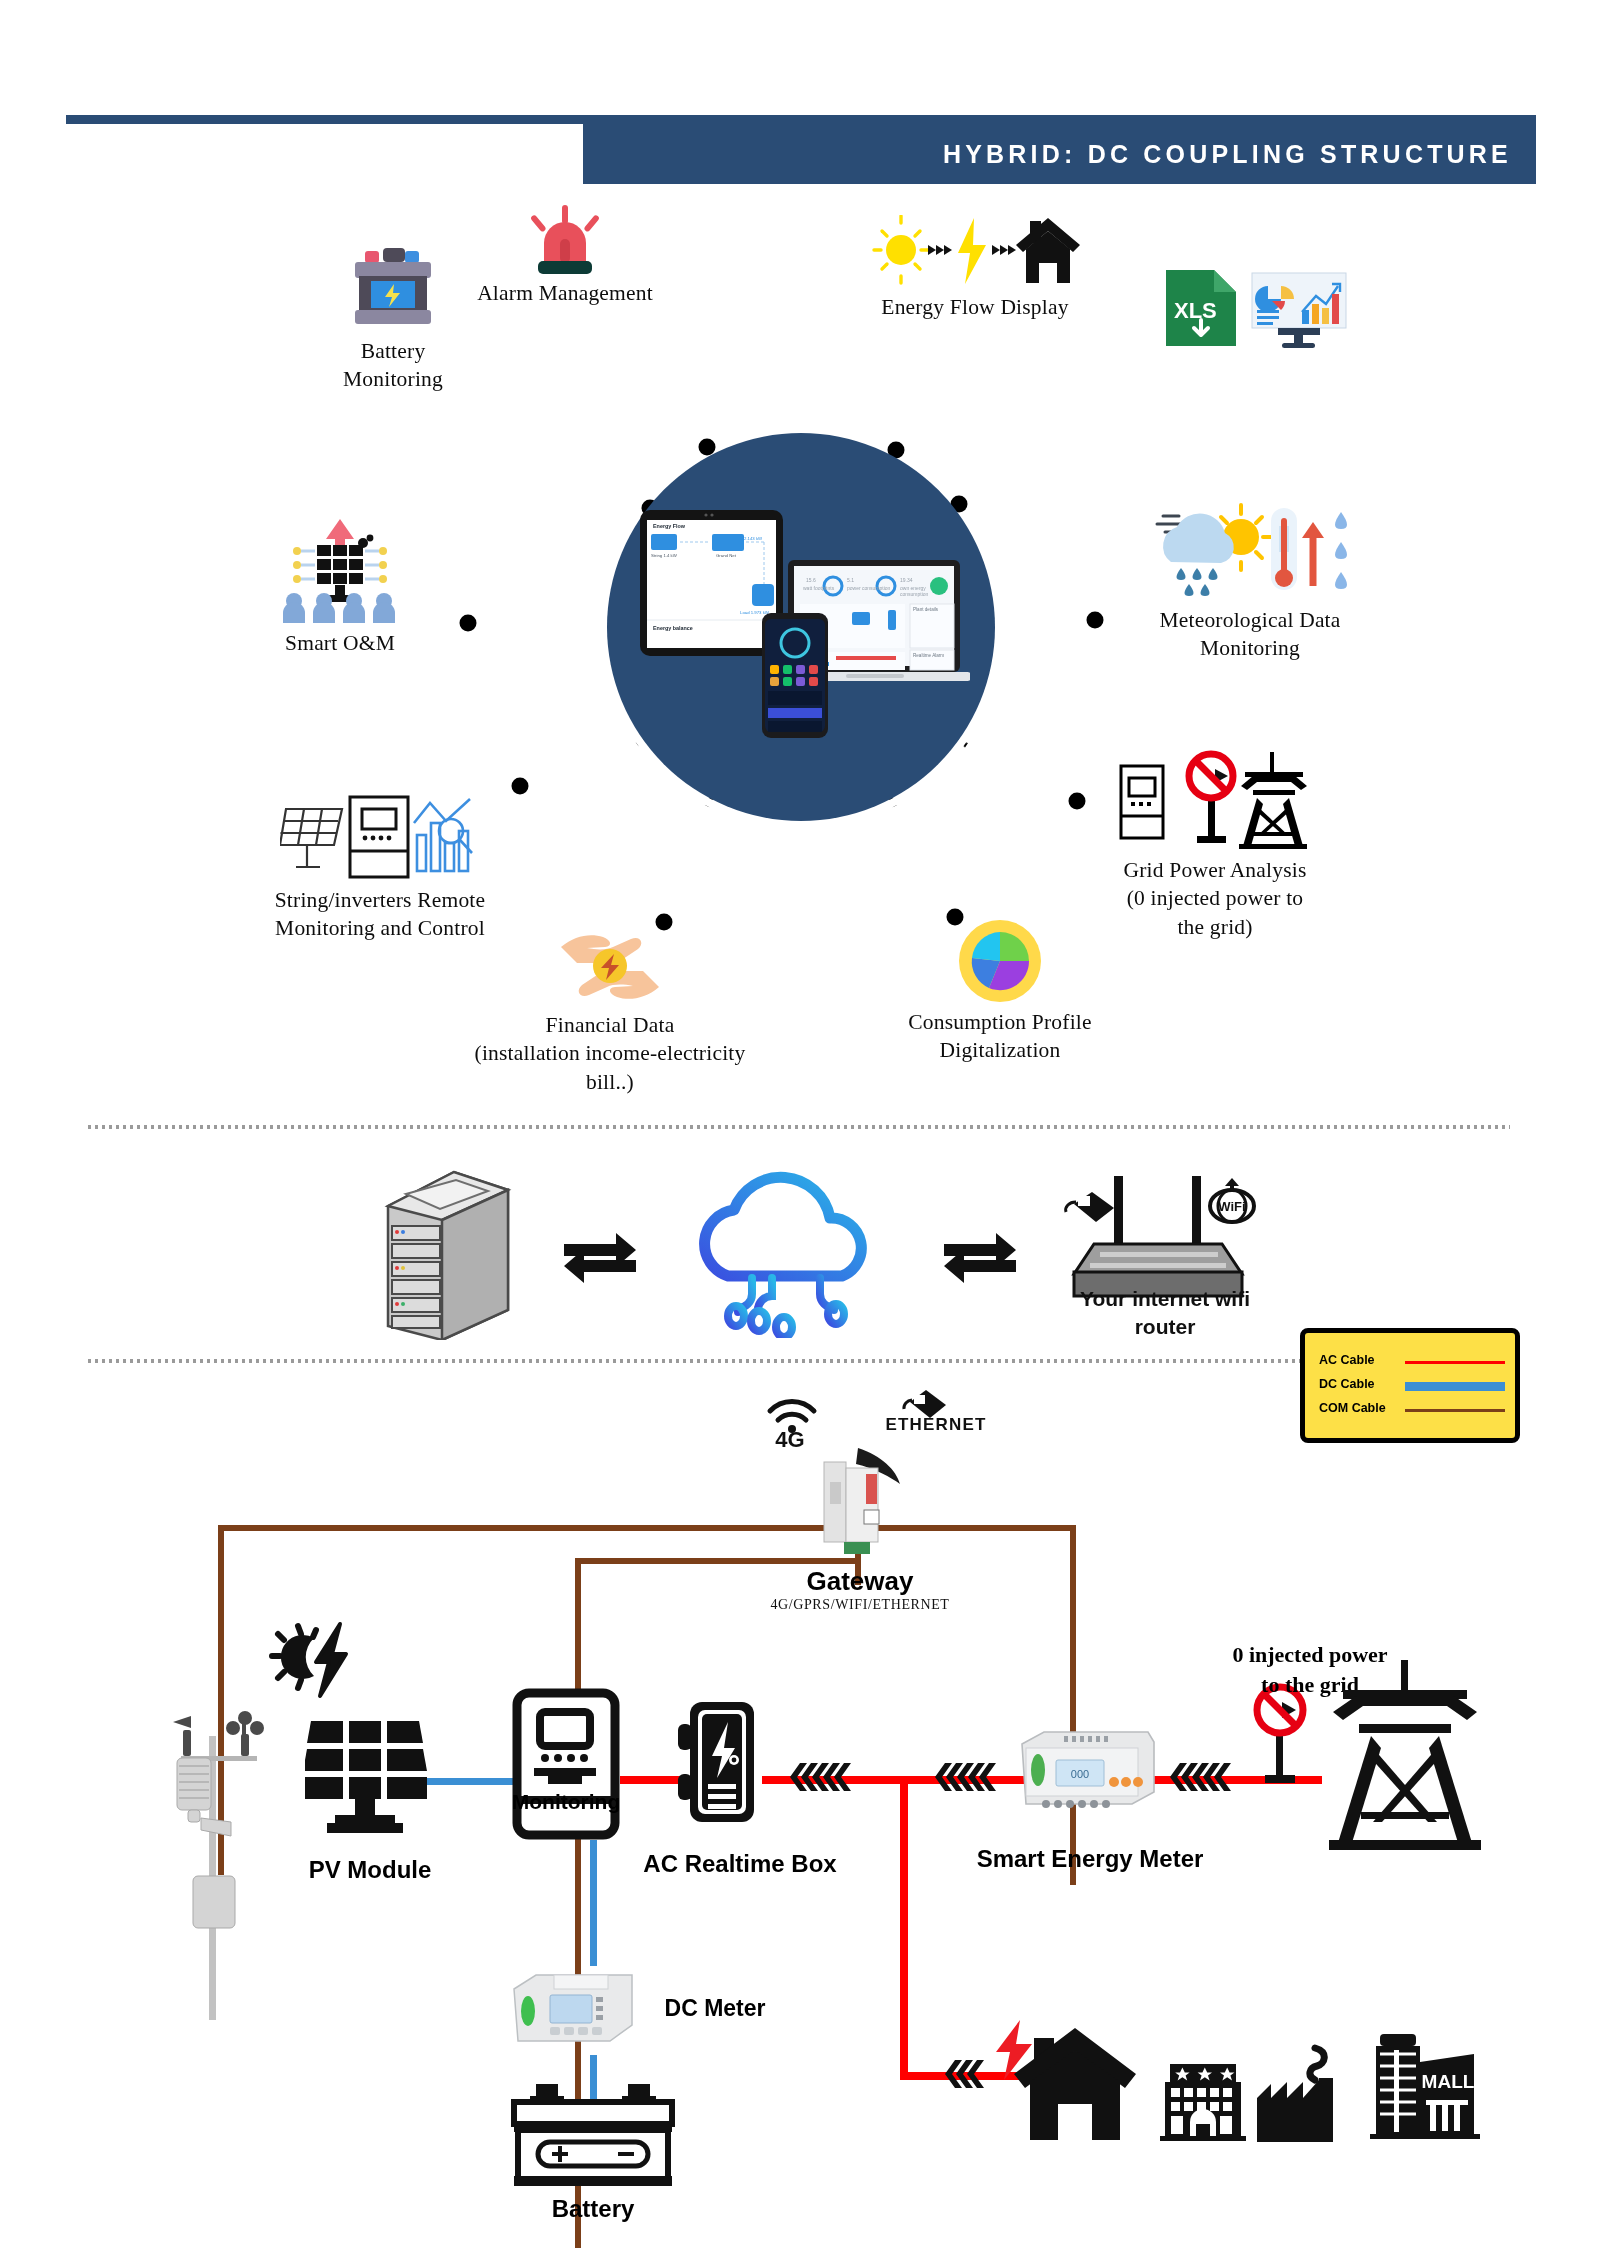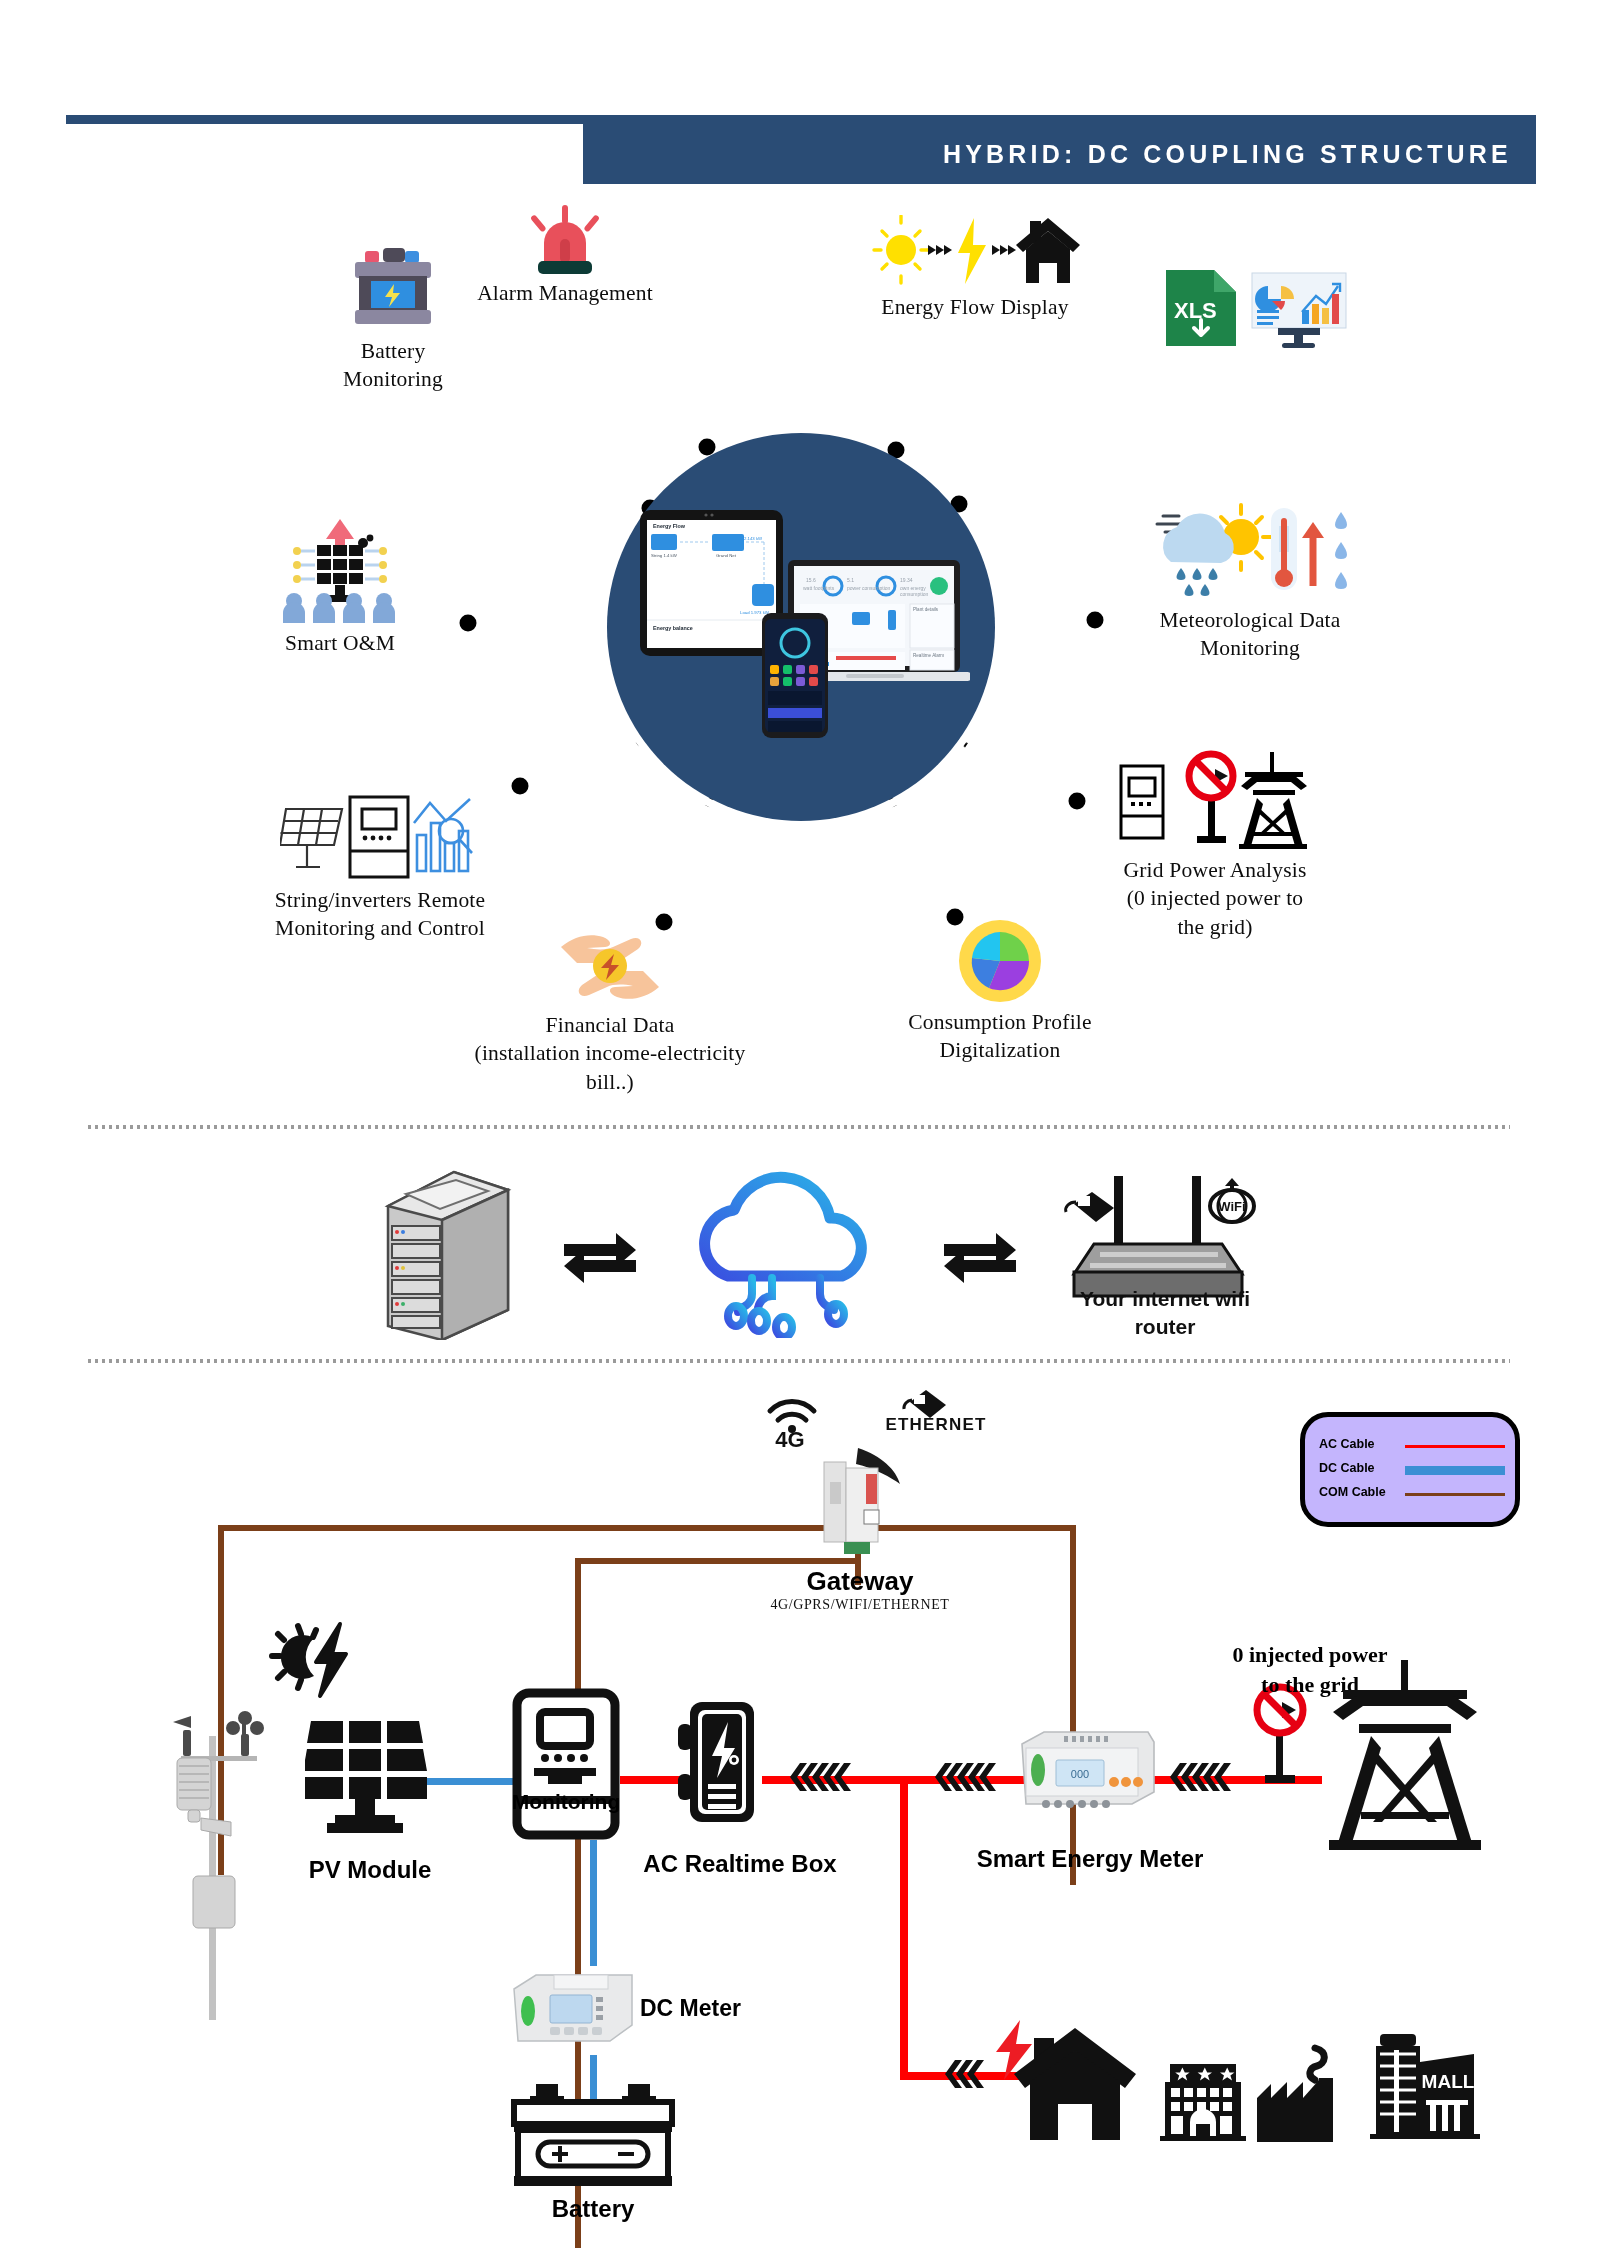--- a/index.html
+++ b/index.html
@@ -44,22 +44,22 @@
 
   
   .wire{position:absolute;}
   .w-com{background:#7B3F19;}
   .w-ac{background:#FF0000;}
   .w-dc{background:#3B8FD4;}
 
   .lbl{position:absolute;font-family:"Liberation Sans",sans-serif;font-weight:bold;
        color:#000;text-align:center;}
 
-  #legend-box{left:1300px;top:1412px;width:210px;height:105px;border:5px solid #000;
-      border-radius:28px;background:#c4b5fd;}
+  #legend-box{left:1300px;top:1328px;width:210px;height:105px;border:5px solid #000;
+      border-radius:8px;background:#fde047;}
   .leg-row{position:absolute;left:14px;width:186px;height:18px;
       font-family:"Liberation Sans",sans-serif;font-weight:bold;font-size:12.5px;color:#000;}
   .leg-line{position:absolute;right:0;top:8px;width:100px;}
 
   .arrowband{position:absolute;height:30px;}
 </style>
 </head>
 <body>
 
 <div class="abs" id="header-rule"></div>
@@ -816,21 +816,21 @@
         <rect x="86" y="50" width="7" height="5"></rect>
       </g>
     <g fill="#c9ced2">
         <rect x="40" y="62" width="10" height="8" rx="2"></rect>
         <rect x="54" y="62" width="10" height="8" rx="2"></rect>
       <rect x="68" y="62" width="10" height="8" rx="2"></rect>
         <rect x="82" y="62" width="10" height="8" rx="2"></rect>
       </g>
   </svg>
 </div>
-<div class="lbl abs" style="left:640px;top:1995px;width:150px;font-size:23px;text-align:left;">DC Meter</div>
+<div class="lbl abs" style="left:640px;top:1995px;width:150px;font-size:23px;text-align:center;">DC Meter</div>
 
 <div class="abs" style="left:508px;top:2080px;">
   <svg width="170" height="110" viewBox="0 0 170 110">
     <rect x="28" y="4" width="22" height="16" fill="#111"></rect>
     <rect x="120" y="4" width="22" height="16" fill="#111"></rect>
     <rect x="22" y="16" width="34" height="8" fill="#111"></rect>
     <rect x="114" y="16" width="34" height="8" fill="#111"></rect>
     <rect x="6" y="22" width="158" height="22" fill="#fff" stroke="#111" stroke-width="6"></rect>
     <rect x="6" y="44" width="158" height="8" fill="#111"></rect>
     <rect x="10" y="50" width="150" height="50" fill="#fff" stroke="#111" stroke-width="6"></rect>

